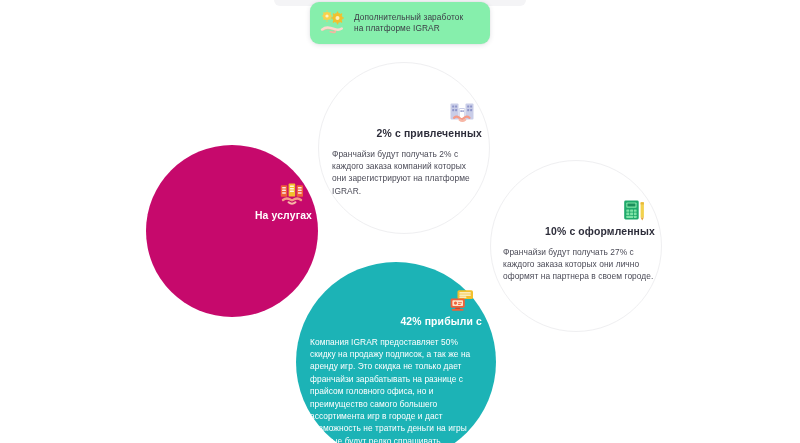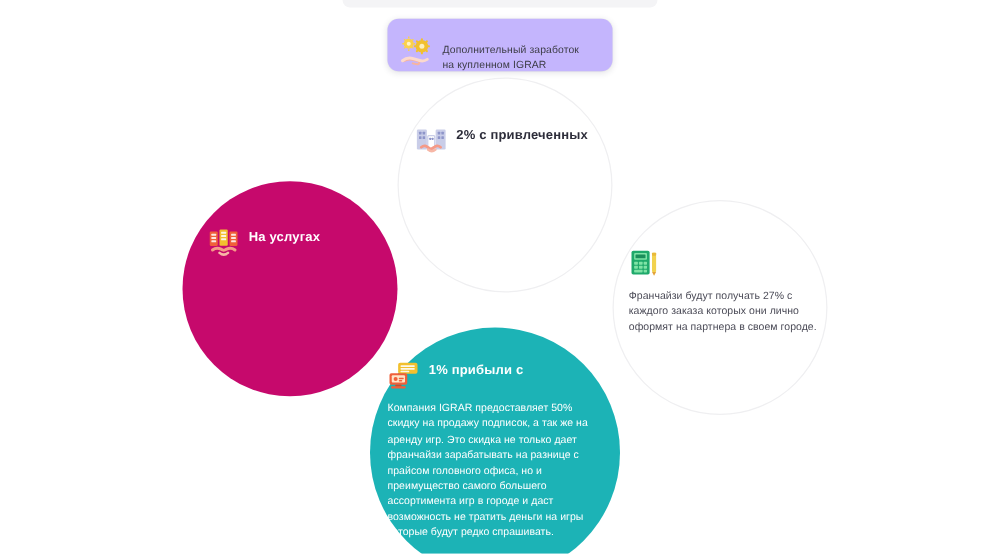--- a/index.html
+++ b/index.html
@@ -31,28 +31,27 @@
     border-radius: 6px;
   }
 
   
   .header-card {
     position: absolute;
     left: 310px;
     top: 2px;
     width: 180px;
     height: 42px;
-    background: #c4b5fd;
+    background: #86efac;
     border-radius: 9px;
     box-shadow: 0 1px 5px rgba(40,40,60,0.13), 0 0 0 0.5px rgba(0,0,0,0.03);
     display: flex;
-    align-items: flex-end;
+    align-items: center;
     padding: 0 10px 0 8px;
     box-sizing: border-box;
-    margin-top: 13px;
   }
   .header-card .hc-icon {
     flex: 0 0 auto;
     width: 30px;
     height: 30px;
     margin-right: 6px;
     display: block;
   }
   .header-card .hc-text {
     font-size: 8.3px;
@@ -74,22 +73,23 @@
   .circle-pink  { background: #c6096c; }
   .circle-teal  { background: #1cb3b6; }
 
   
   .c-body {
     position: absolute;
     box-sizing: border-box;
   }
   .c-head {
     display: flex;
-    align-items: flex-start;
+    align-items: flex-end;
     margin-bottom: 7px;
+    flex-direction: column;
   }
   .c-head .c-icon {
     flex: 0 0 auto;
     width: 26px;
     height: 25px;
     margin-right: 7px;
     display: block;
   }
   .c-title {
     font-size: 10.4px;
@@ -152,21 +152,21 @@
           <rect x="22.5" y="12.6" width="1.6" height="2.2" rx=".7" transform="rotate(-45 23.3 13.7)"></rect>
           <rect x="22.5" y="5.2" width="1.6" height="2.2" rx=".7" transform="rotate(45 23.3 6.3)"></rect>
           <rect x="14.9" y="12.6" width="1.6" height="2.2" rx=".7" transform="rotate(45 15.7 13.7)"></rect>
         </g>
         <path d="M5 22c2-1.4 4.5-1.8 7-1.2l4.2 1c.9.2 1.3 1 1.1 1.7-.2.7-.9 1.1-1.7.9l-3.4-.7" fill="none" stroke="#f7b4a0" stroke-width="1.6" stroke-linecap="round"></path>
         <path d="M4 21.6c2.4-2 5.6-2.6 8.6-1.7l5.2 1.5c2.1.6 4.2.3 6-.9" fill="none" stroke="#fbd9cd" stroke-width="2.4" stroke-linecap="round"></path>
       </svg>
     </span>
     <div class="hc-text">
       <div>Дополнительный заработок</div>
-      <div>на купленном IGRAR</div>
+      <div>на платформе IGRAR</div>
     </div>
   </div>
 
   <div class="circle circle-outline" id="circle-companies"></div>
   <div class="c-body dark" id="body-companies">
     <div class="c-head">
       <span class="c-icon">
         <svg viewBox="0 0 26 25" width="26" height="25" xmlns="http://www.w3.org/2000/svg">
           <rect x="1.5" y="3.5" width="8" height="16" rx="1" fill="#c9cde8"></rect>
           <rect x="16.5" y="3.5" width="8" height="16" rx="1" fill="#c9cde8"></rect>
@@ -186,20 +186,21 @@
             <rect x="13.3" y="10.2" width="1.5" height="1.7" rx=".3"></rect>
           </g>
           <path d="M5 17.8c1.6-1.3 3.4-1.3 4.8-.3l1.9 1.3c.6.4 1.4.4 2 0l2-1.3c1.4-1 3.2-1 4.8.3" fill="none" stroke="#f59a87" stroke-width="2.2" stroke-linecap="round"></path>
           <path d="M10.4 19.6c1 .8 2 1.3 3 1.3s2-.5 3-1.3" fill="none" stroke="#f7b7a6" stroke-width="2" stroke-linecap="round"></path>
         </svg>
       </span>
       <div class="c-title">
         <div>2% с привлеченных</div>
       </div>
     </div>
+    <div class="c-text">Франчайзи будут получать 2% с каждого заказа компаний которых они зарегистрируют на платформе IGRAR.</div>
   </div>
 
   <div class="circle circle-pink" id="circle-services"></div>
   <div class="c-body light" id="body-services" style="z-index:5;">
     <div class="c-head">
       <span class="c-icon">
         <svg viewBox="0 0 26 25" width="26" height="25" xmlns="http://www.w3.org/2000/svg">
           <rect x="1.8" y="3.2" width="6.4" height="11.5" rx=".9" fill="#f0603a"></rect>
           <rect x="9.6" y="1.6" width="6.6" height="13" rx=".9" fill="#f2c02e"></rect>
           <rect x="17.6" y="3.2" width="6.4" height="11.5" rx=".9" fill="#f0603a"></rect>
@@ -241,20 +242,21 @@
             <rect x="11.9" y="14.6" width="2.7" height="2.3" rx=".5"></rect>
             <rect x="4.3" y="17.8" width="6.8" height="2.1" rx=".5"></rect>
             <rect x="11.9" y="17.8" width="2.7" height="2.1" rx=".5"></rect>
           </g>
           <rect x="18.6" y="4.2" width="3.3" height="15.3" rx=".6" fill="#f2d24e"></rect>
           <rect x="18.6" y="4.2" width="3.3" height="2.4" rx=".6" fill="#e9b93a"></rect>
           <path d="M18.6 19.5h3.3l-1.65 3z" fill="#e3a33a"></path>
         </svg>
       </span>
       <div class="c-title">
+        <div>10% с оформленных</div>
       </div>
     </div>
     <div class="c-text">Франчайзи будут получать 27% с каждого заказа которых они лично оформят на партнера в своем городе.</div>
   </div>
 
   <div class="circle circle-teal" id="circle-digital"></div>
   <div class="c-body light" id="body-digital" style="z-index:5;">
     <div class="c-head">
       <span class="c-icon">
         <svg viewBox="0 0 26 25" width="26" height="25" xmlns="http://www.w3.org/2000/svg">
@@ -268,19 +270,19 @@
           <rect x="1.6" y="10.5" width="14.2" height="9.2" rx="1.4" fill="#f0603a"></rect>
           <rect x="3.4" y="12.2" width="10.6" height="5.8" rx=".8" fill="#fde5c9"></rect>
           <circle cx="6.5" cy="15.1" r="1.6" fill="#f0603a"></circle>
           <rect x="9" y="14.2" width="4" height="1.1" rx=".5" fill="#f0603a"></rect>
           <rect x="9" y="16" width="2.8" height="1.1" rx=".5" fill="#f0603a"></rect>
           <rect x="6.2" y="19.7" width="5" height="1.6" rx=".5" fill="#c94a2c"></rect>
           <rect x="2.8" y="21" width="11.8" height="1.7" rx=".8" fill="#f0603a"></rect>
         </svg>
       </span>
       <div class="c-title">
-        <div>1% прибыли с</div>
+        <div>42% прибыли с</div>
       </div>
     </div>
     <div class="c-text">Компания IGRAR предоставляет 50% скидку на продажу подписок, а так же на аренду игр. Это скидка не только дает франчайзи зарабатывать на разнице с прайсом головного офиса, но и преимущество самого большего ассортимента игр в городе и даст возможность не тратить деньги на игры которые будут редко спрашивать.</div>
   </div>
 
 </div>
 
 </body></html>

